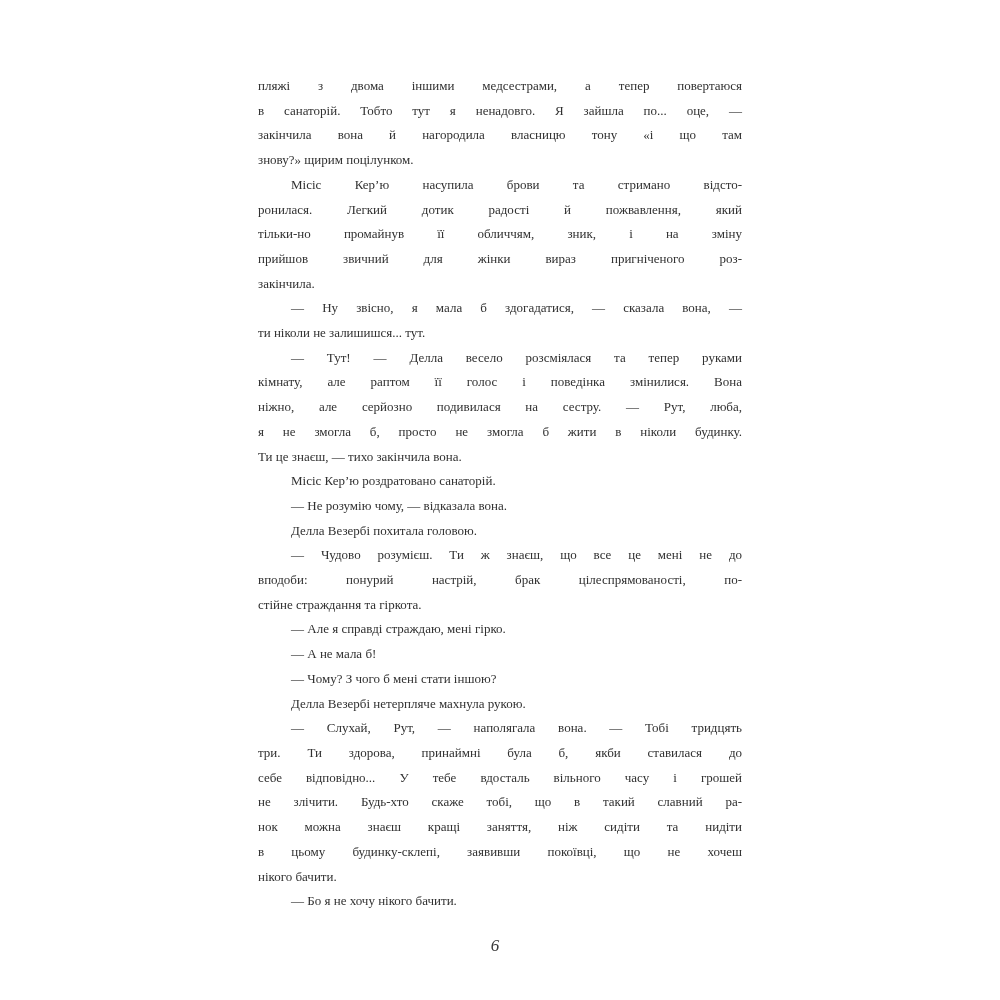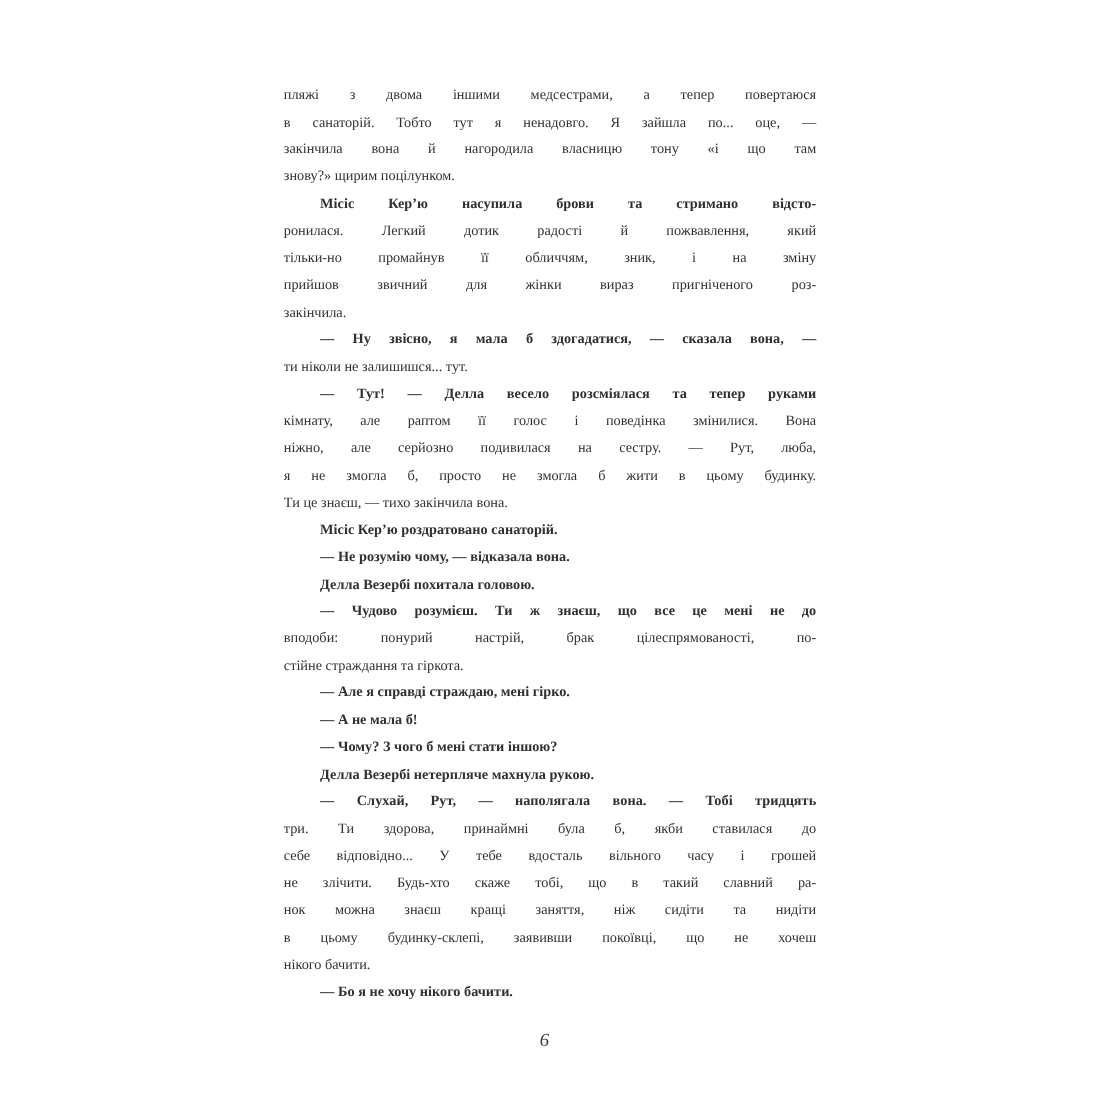--- a/index.html
+++ b/index.html
@@ -36,21 +36,20 @@
     text-align: justify;
     text-align-last: justify;
     text-justify: inter-word;
     white-space: normal;
   }
   .line.last {
     text-align-last: left;
   }
   .line.indent {
     text-indent: 33px;
-    font-weight: bold;
   }
   .page-number {
     position: absolute;
     left: 0;
     right: 10px;
     top: 936px;
     text-align: center;
     font-style: italic;
     font-size: 17px;
     color: #3a3a3a;
@@ -75,21 +74,21 @@
         <div class="line last">закінчила.</div>
       </div>
       <div class="paragraph">
         <div class="line indent">— Ну звісно, я мала б здогадатися, — сказала вона, —</div>
         <div class="line last">ти ніколи не залишишся... тут.</div>
       </div>
       <div class="paragraph">
         <div class="line indent">— Тут! — Делла весело розсміялася та тепер руками</div>
         <div class="line">кімнату, але раптом її голос і поведінка змінилися. Вона</div>
         <div class="line">ніжно, але серйозно подивилася на сестру. — Рут, люба,</div>
-        <div class="line">я не змогла б, просто не змогла б жити в цьому будинку.</div>
+        <div class="line">я не змогла б, просто не змогла б жити в ніколи будинку.</div>
         <div class="line last">Ти це знаєш, — тихо закінчила вона.</div>
       </div>
       <div class="paragraph">
         <div class="line last indent">Місіс Кер’ю роздратовано санаторій.</div>
       </div>
       <div class="paragraph">
         <div class="line last indent">— Не розумію чому, — відказала вона.</div>
       </div>
       <div class="paragraph">
         <div class="line last indent">Делла Везербі похитала головою.</div>

